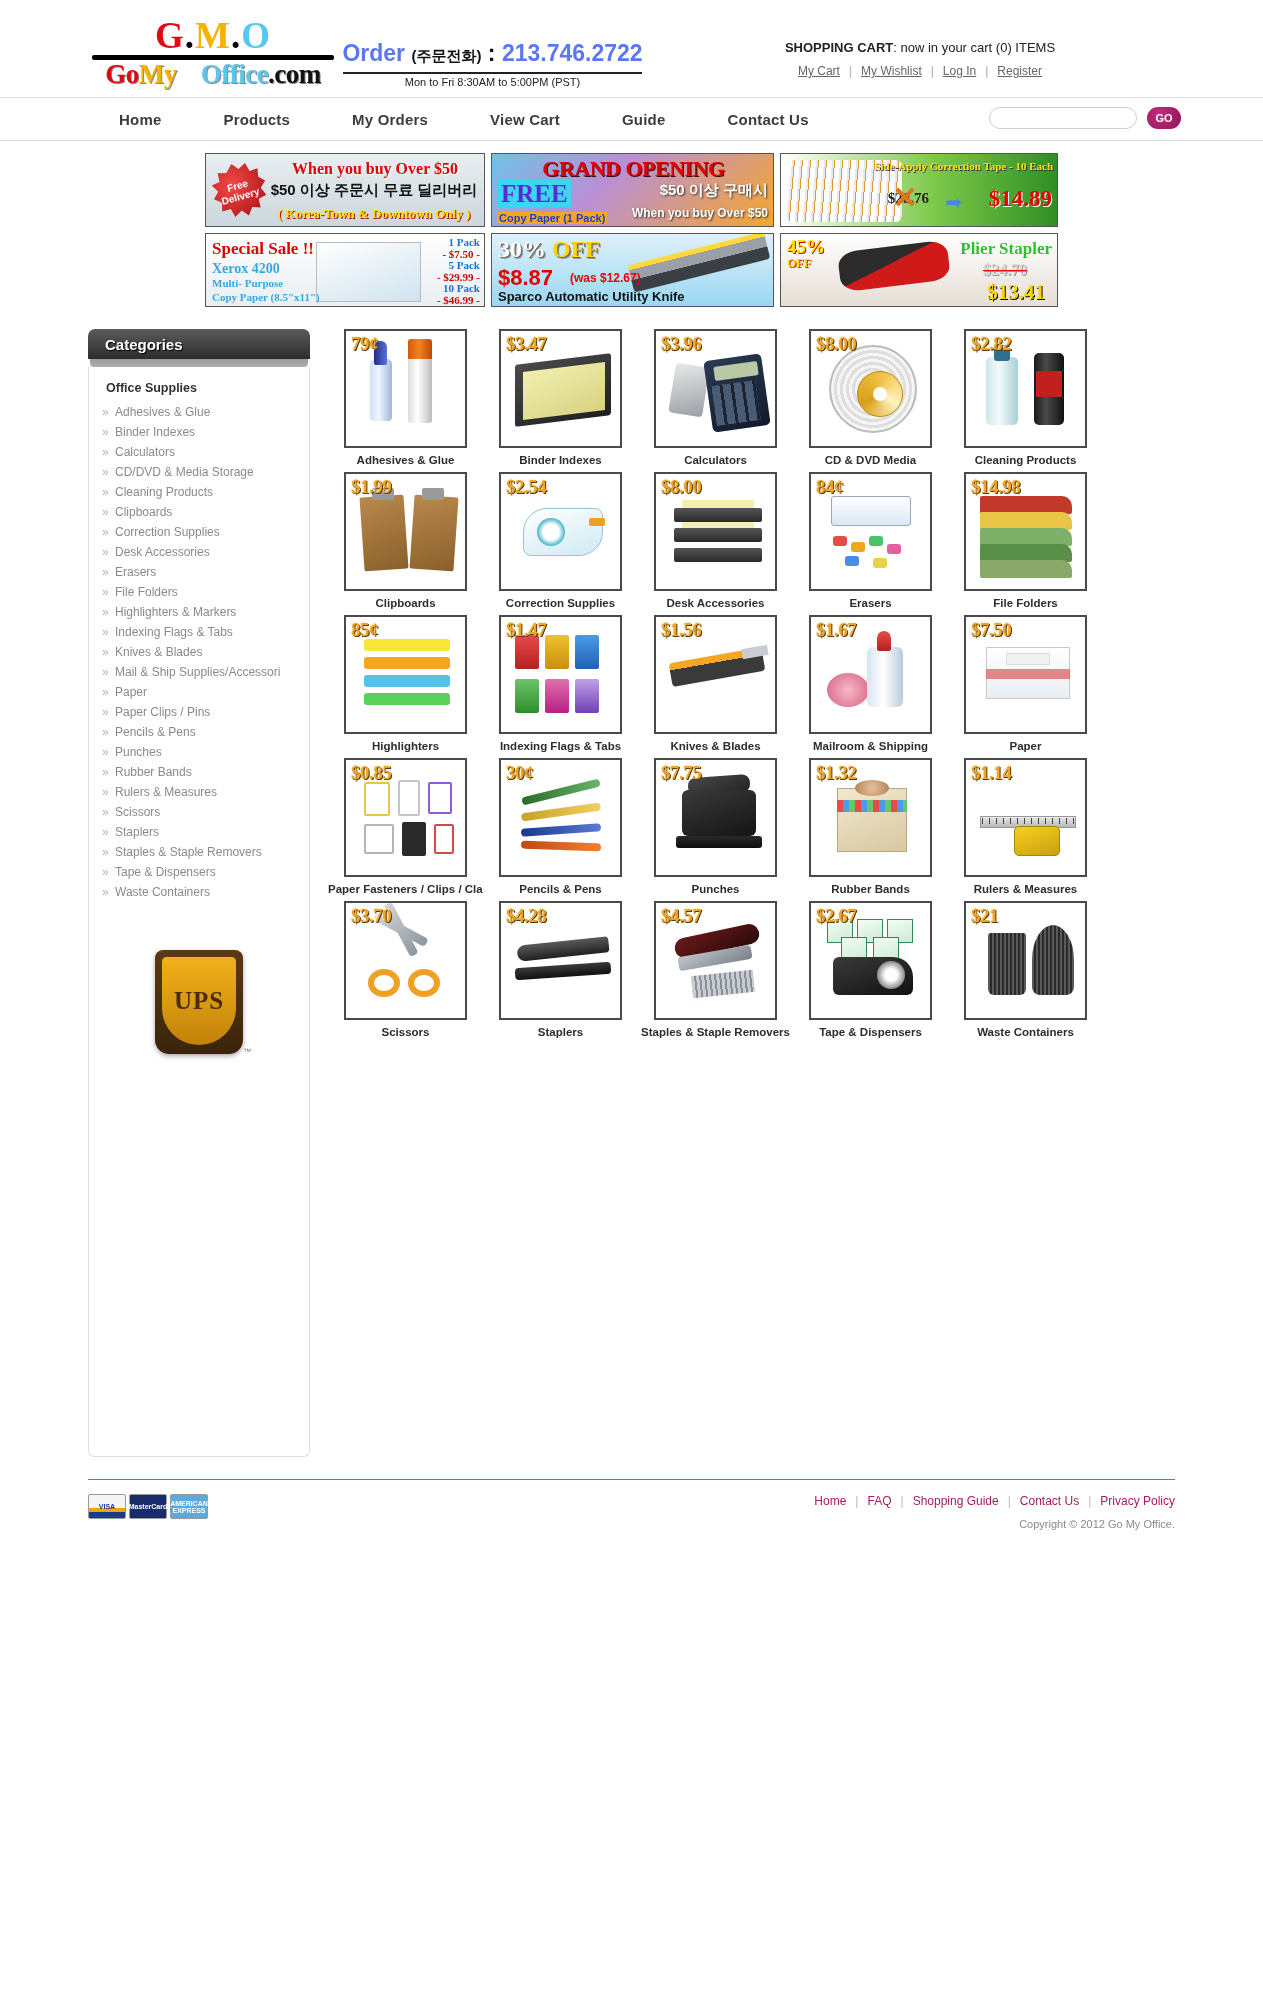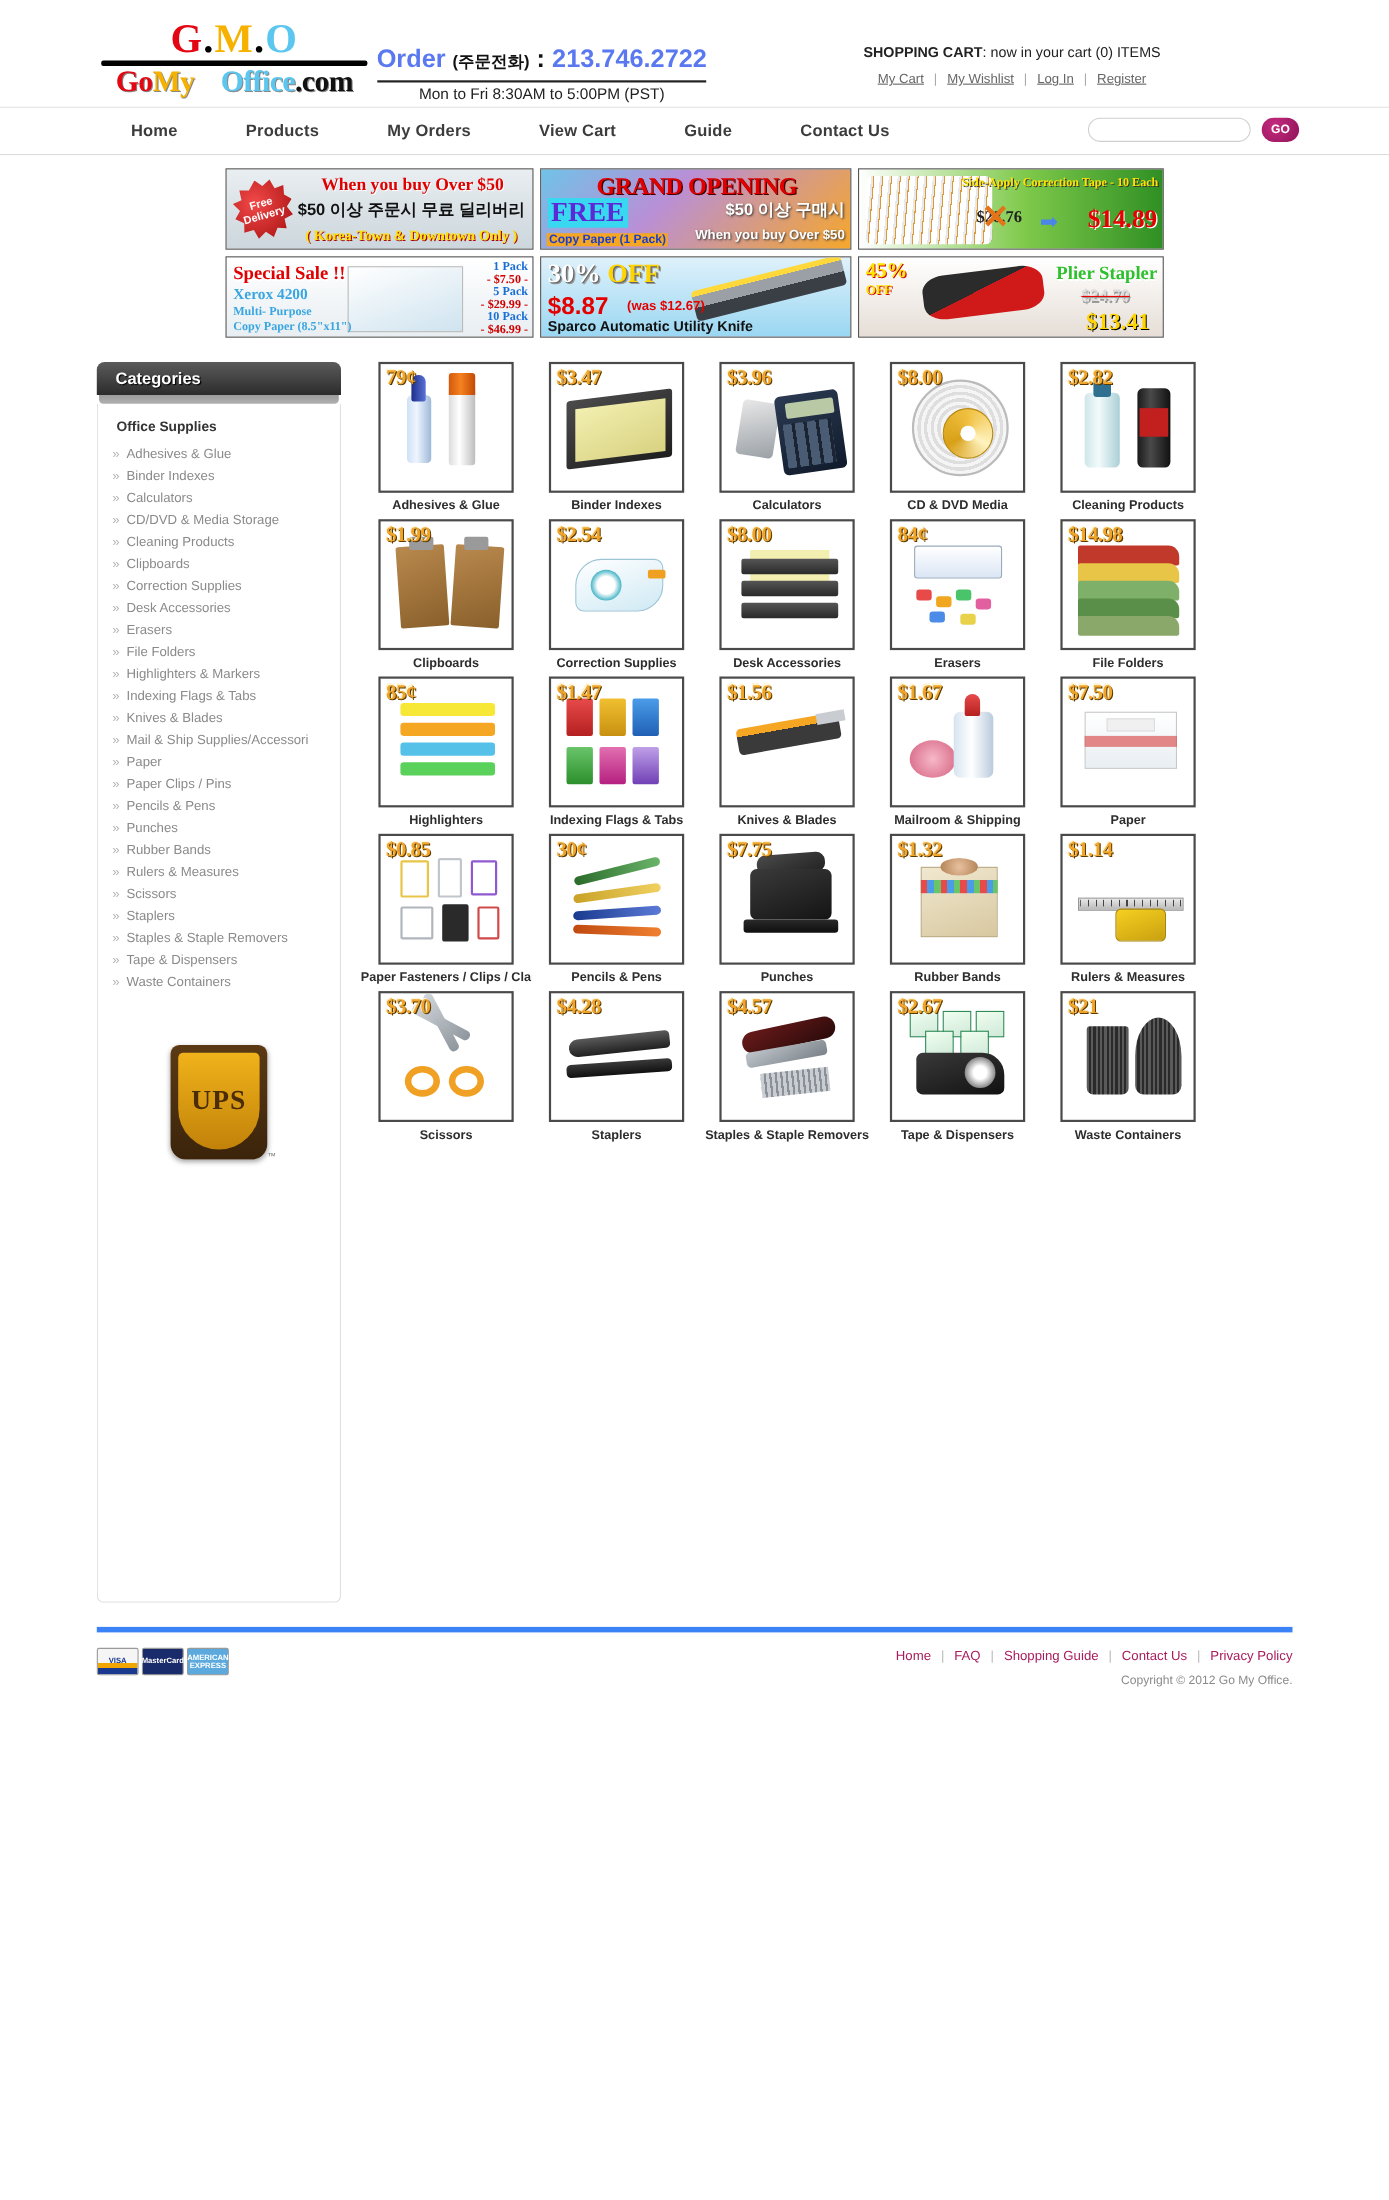--- a/index.html
+++ b/index.html
@@ -33,21 +33,21 @@
   .logo-bot .r { color:#e30613; }
   .logo-bot .y { color:#f7b200; }
   .logo-bot .b { color:#5bc6ef;margin-left:24px; }
   .logo-bot .k { color:#111; }
 
   .order-block { position:absolute; left:335px; top:40px; width:315px; text-align:center; }
   .order-line { white-space:nowrap; font-size:23px; font-weight:bold; color:#5a78ef; line-height:26px; }
   .order-line .kr { font-size:15px; color:#111; font-weight:bold; }
   .order-line .colon { color:#111; }
   .order-rule { border-bottom:2px solid #222; margin:3px 8px 2px 8px; }
-  .order-hours { font-size:14px; color:#222; white-space:nowrap; }
+  .order-hours { font-size:11px; color:#222; white-space:nowrap; }
 
   .cart-block { position:absolute; left:660px; top:40px; width:520px; text-align:center; }
   .cart-line { font-size:13px; color:#222; white-space:nowrap; }
   .cart-line b { font-weight:bold; }
   .acct-links { margin-top:9px; font-size:12px; color:#666; white-space:nowrap; }
   .acct-links a { color:#666; text-decoration:underline; }
   .acct-sep { color:#aaa; margin:0 9px; }
 
   
   .navbar { height:43px; border-bottom:1px solid #dcdcdc; position:relative; }
@@ -410,21 +410,21 @@
   .tp4 { left:30px; top:34px; }
   .tp5 { left:62px; top:34px; }
 
   .wb1 { left:22px; top:30px; width:38px; height:62px;
     background:repeating-linear-gradient(90deg,#5a5a5a 0 2px,#2a2a2a 2px 4px);
     border-radius:3px 3px 6px 6px; }
   .wb2 { left:66px; top:22px; width:42px; height:70px; border-radius:50% 50% 8px 8px;
     background:repeating-linear-gradient(90deg,#5a5a5a 0 2px,#2a2a2a 2px 4px); }
 
   
-  .footer { margin:22px 88px 12px 88px; border-top:5px solid #3b82f6; padding-top:14px;
+  .footer { margin:22px 88px 12px 88px; border-top:1px solid #3b82f6; padding-top:14px;
     display:flex; justify-content:space-between; align-items:flex-start; }
   .cards { display:flex; gap:3px; }
   .card { width:38px; height:25px; border:1px solid #999; border-radius:2px;
     display:flex; align-items:center; justify-content:center;
     font-size:7px; font-weight:bold; color:#fff; text-align:center; line-height:7px; }
   .card-visa { background:linear-gradient(180deg,#f5f5f5 0 55%,#f0a500 55% 75%,#1a3a8f 75% 100%);
     color:#1a3a8f; }
   .card-mc { background:#1a2b6b; }
   .card-amex { background:#5ba9dd; }
   .foot-right { text-align:right; }

